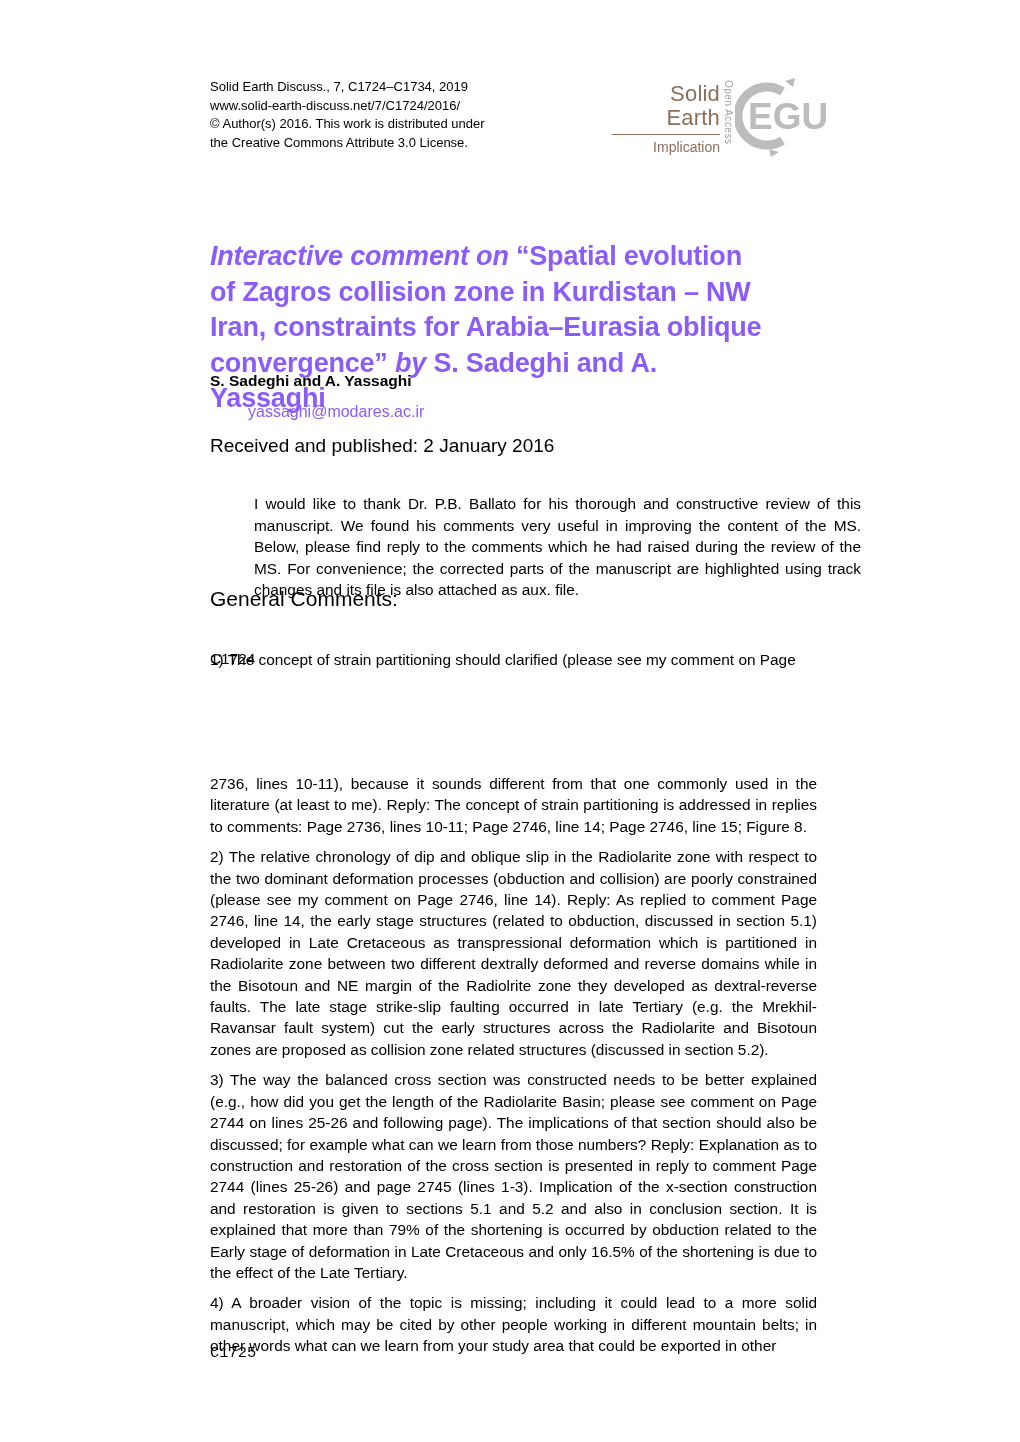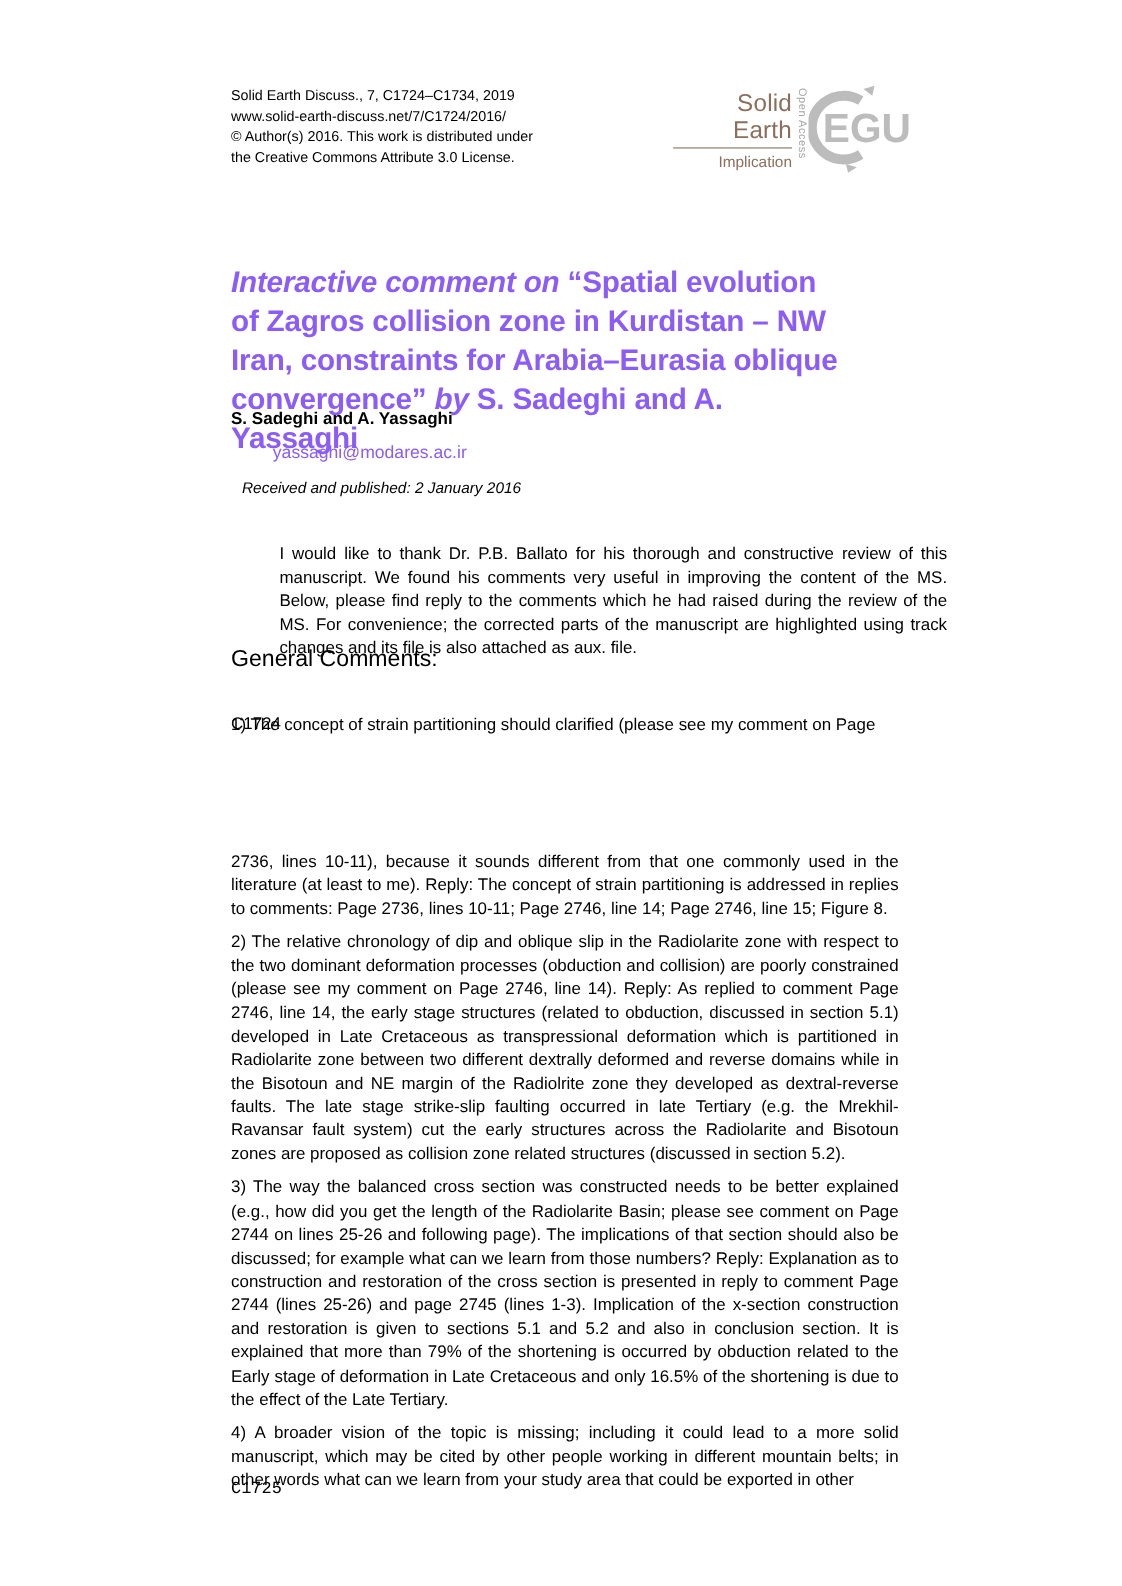--- a/index.html
+++ b/index.html
@@ -19,21 +19,21 @@
   .open-access{left:723px;top:80px;height:86px;writing-mode:vertical-rl;
     font-size:10px;color:#a3a3a3;letter-spacing:0.5px;}
   .egu{left:735px;top:78px;}
   
   .doc-title{left:210px;top:221px;width:560px;font-size:27px;font-weight:bold;
     line-height:35.5px;color:#8b5cf6;letter-spacing:-0.2px;}
   .doc-title .it{font-style:italic;}
   
   .authors-line{left:210px;top:372px;font-size:15.5px;font-weight:bold;color:#000;}
   .email-line{left:210px;top:403px;font-size:16px;color:#8b5cf6;margin-left:38px;}
-  .received-line{left:220px;top:435px;font-size:14px;color:#000;font-style:italic;}
+  .received-line{left:210px;top:435px;font-size:19px;color:#000;}
   
   .bodytext{font-size:15.4px;line-height:21.4px;color:#000;text-align:justify;}
   .para1{left:210px;top:478px;width:607px;margin-left:44px;}
   .general-comments{left:210px;top:587px;font-size:21px;color:#000;}
   .item1-line{left:210px;top:651px;width:607px;font-size:15.4px;color:#000;}
   .pageno{width:607px;text-align:left;font-size:15.4px;color:#000;}
   .pageno1{left:210px;top:650px;}
   .pageno2{left:210px;top:1344px;font-family:Liberation Mono, monospace;}
   .page2{left:210px;top:773px;width:607px;}
   .page2 p{margin:0 0 9px 0;}

